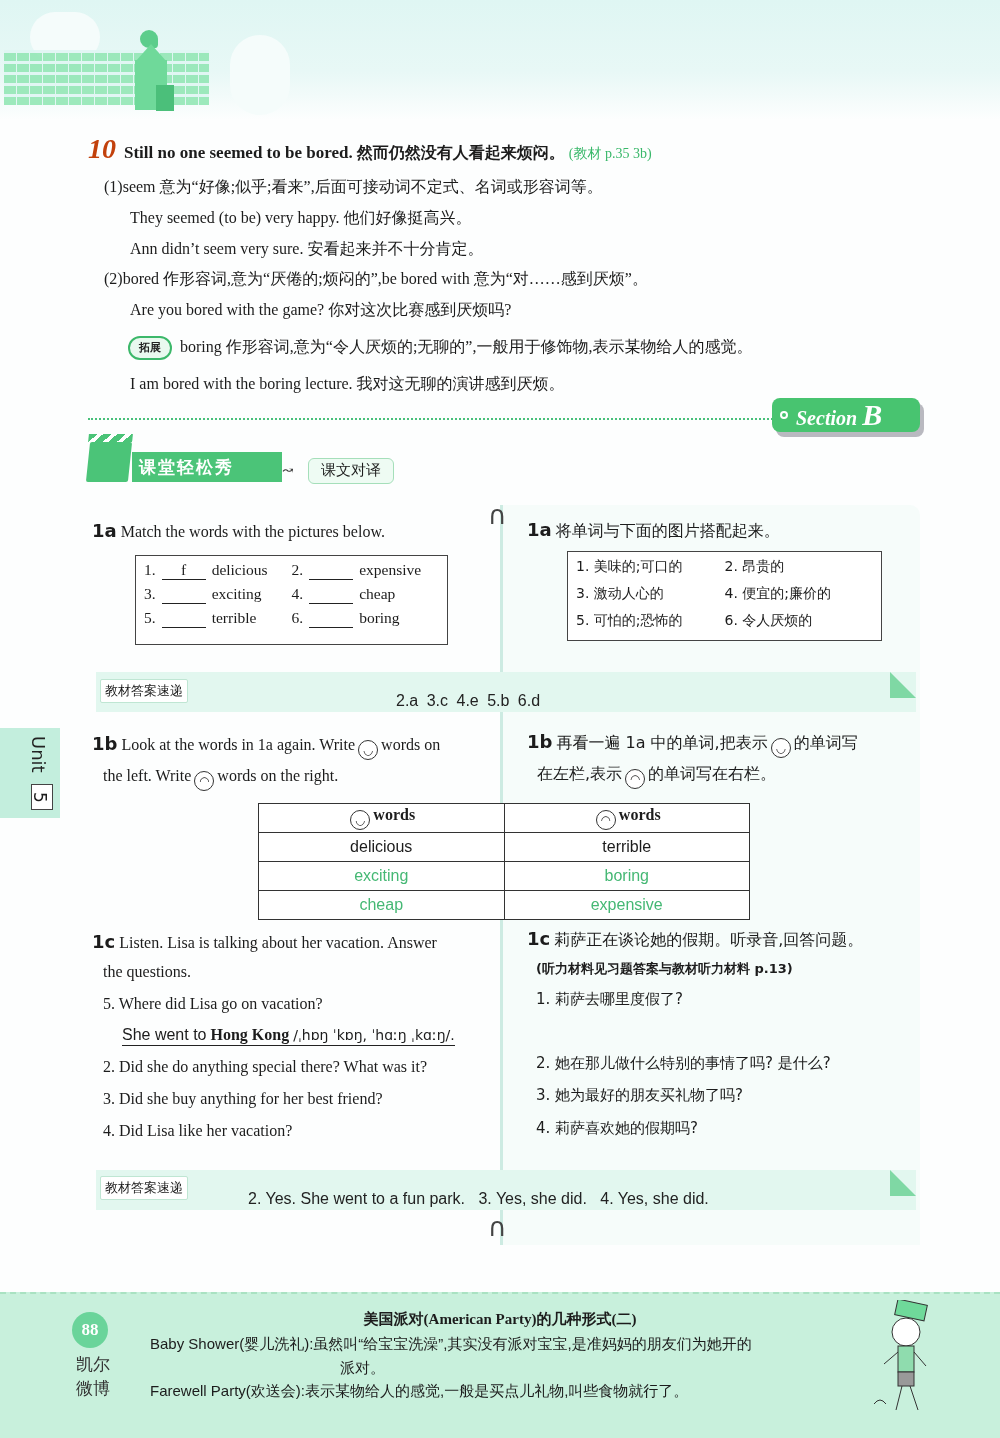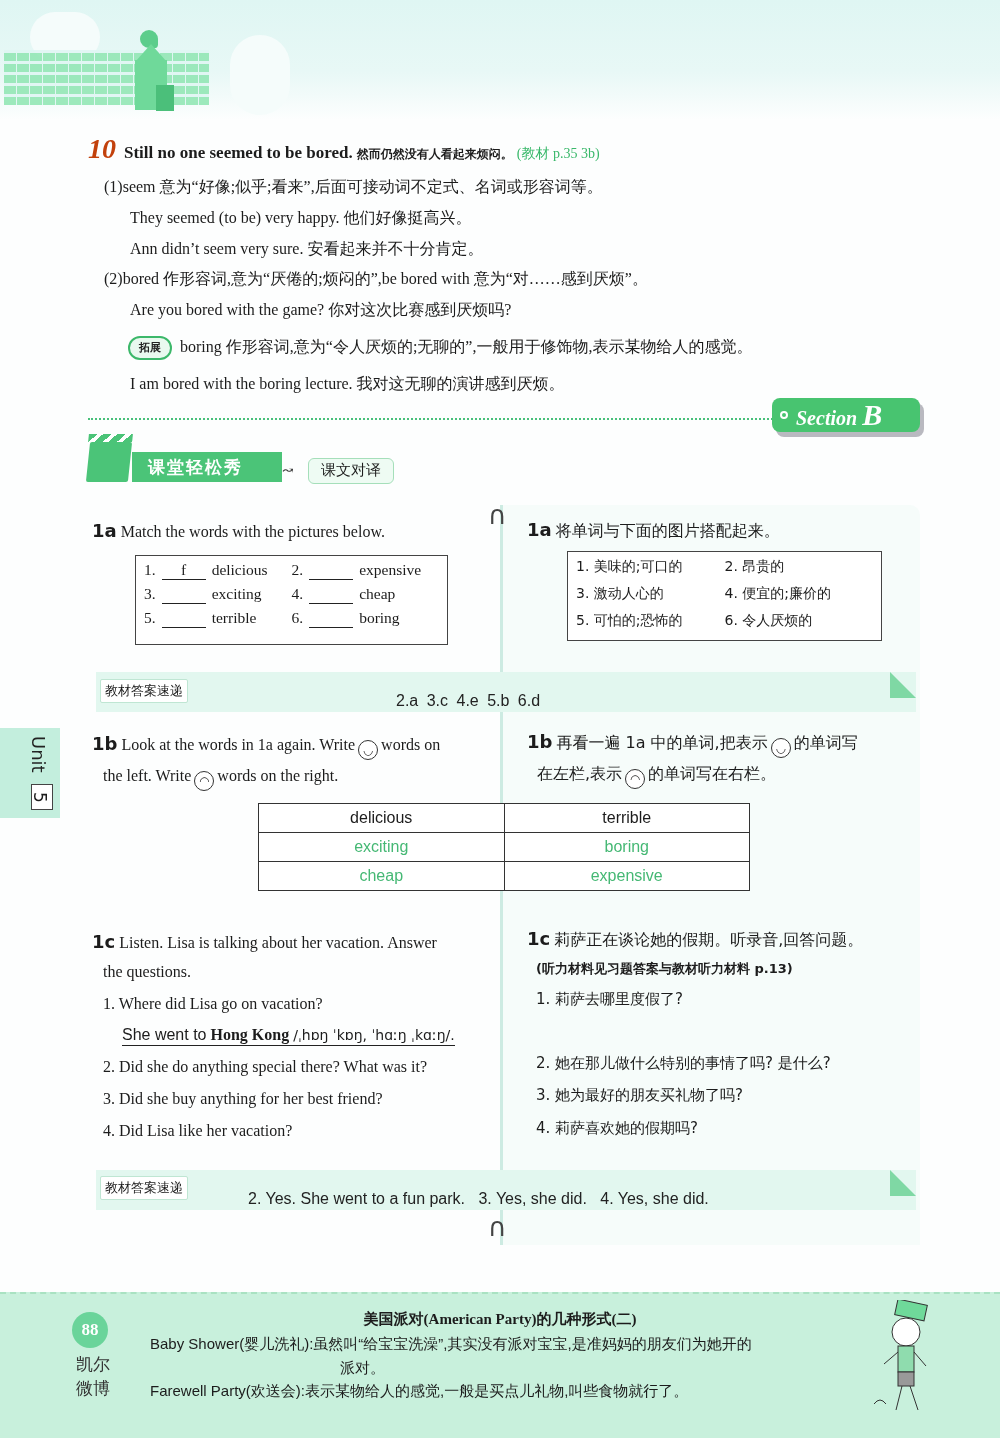--- a/index.html
+++ b/index.html
@@ -56,21 +56,21 @@
   .section-tag .big { font-size: 30px; }
   .section-tag .dot { position: absolute; left: 8px; top: 13px; width: 8px; height: 8px; border: 2px solid #fff; border-radius: 50%; }
 
   
   .clap { left: 88px; top: 442px; width: 42px; height: 40px; background: #4bc478; transform: skewX(-6deg); border-radius: 2px; }
   .clap:before { content: ""; position: absolute; left: -2px; top: -8px; width: 44px; height: 8px;
     background: repeating-linear-gradient(135deg, #4bc478 0 6px, #fff 6px 10px); }
   .lesson-title {
     left: 132px; top: 452px; width: 150px; height: 30px; background: #4bc478;
     color: #fff; font-family: "DejaVu Sans", sans-serif; font-weight: bold; font-size: 17px;
-    line-height: 30px; padding-left: 16px; letter-spacing: 2px;
+    line-height: 30px; padding-left: 7px; letter-spacing: 2px;
   }
   .lesson-sub {
     left: 308px; top: 458px; width: 86px; height: 26px; border: 1.5px solid #a5dfba;
     border-radius: 6px; background: #eefbf3; font-family: "DejaVu Sans", sans-serif;
     font-size: 15px; line-height: 23px; text-align: center;
   }
   .lesson-arrow { left: 282px; top: 462px; font-size: 14px; color: #333; }
 
   
   .panel-right {
@@ -145,21 +145,21 @@
 <div class="abs cloud" style="left:230px;top:35px;width:60px;height:80px;"></div>
 <div class="abs brickwall"></div>
 <div class="abs rooster"></div>
 <div class="abs house-roof"></div>
 <div class="abs house"></div>
 <div class="abs house-small"></div>
 
 <div class="abs num10">10</div>
 <div class="abs line" style="left:124px;top:142px;">
   <b style="font-size:17px;">Still no one seemed to be bored.</b>
-  <b style="font-family:Liberation Serif, serif;font-size:12px;">然而仍然没有人看起来烦闷。</b>
+  <b style="font-family:Liberation Serif, serif;font-size:16px;">然而仍然没有人看起来烦闷。</b>
   <span class="ref">(教材 p.35 3b)</span>
 </div>
 <div class="abs line" style="left:104px;top:176px;">(1)seem 意为“好像;似乎;看来”,后面可接动词不定式、名词或形容词等。</div>
 <div class="abs line" style="left:130px;top:207px;">They seemed (to be) very happy. 他们好像挺高兴。</div>
 <div class="abs line" style="left:130px;top:238px;">Ann didn’t seem very sure. 安看起来并不十分肯定。</div>
 <div class="abs line" style="left:104px;top:268px;">(2)bored 作形容词,意为“厌倦的;烦闷的”,be bored with 意为“对……感到厌烦”。</div>
 <div class="abs line" style="left:130px;top:299px;">Are you bored with the game? 你对这次比赛感到厌烦吗?</div>
 <div class="abs line" style="left:128px;top:336px;">
   <span class="ext-badge">拓展</span>
   <span>boring 作形容词,意为“令人厌烦的;无聊的”,一般用于修饰物,表示某物给人的感觉。</span>
@@ -227,40 +227,44 @@
 </div>
 <div class="abs" style="left:527px;top:731px;font-family:'DejaVu Sans',sans-serif;font-size:16px;white-space:nowrap;">
   <span class="ex-label">1b</span><span>再看一遍 1a 中的单词,把表示</span><span class="face">◡</span><span>的单词写</span>
 </div>
 <div class="abs" style="left:537px;top:764px;font-family:'DejaVu Sans',sans-serif;font-size:16px;white-space:nowrap;">
   <span>在左栏,表示</span><span class="face">◠</span><span>的单词写在右栏。</span>
 </div>
 
 <table class="abs table1b">
   <tbody>
+      <tr>
+    <td class="hdr"><span class="face">◡</span><span>words</span></td>
+    <td class="hdr"><span class="face">◠</span><span>words</span></td>
+  </tr>
   <tr>
     <td>delicious</td>
     <td>terrible</td>
   </tr>
   <tr>
     <td class="green">exciting</td>
     <td class="green">boring</td>
   </tr>
   <tr>
     <td class="green">cheap</td>
     <td class="green">expensive</td>
   </tr>
 </tbody>
   </table>
 
 <div class="abs serif-text" style="left:92px;top:931px;white-space:nowrap;">
   <span class="ex-label">1c</span><span>Listen. Lisa is talking about her vacation. Answer</span>
 </div>
 <div class="abs serif-text" style="left:103px;top:963px;">the questions.</div>
-<div class="abs serif-text" style="left:103px;top:995px;">1. Where did Lisa go on vacation?</div>
+<div class="abs serif-text" style="left:103px;top:995px;">5. Where did Lisa go on vacation?</div>
 <div class="abs" style="left:122px;top:1026px;white-space:nowrap;border-bottom:1.5px solid #222;padding-bottom:1px;font-size:16px;">
   <span style="font-family:'Liberation Sans',sans-serif;">She went to</span>
   <b style="font-family:'Liberation Serif',serif;">Hong Kong</b>
   <span style="font-family:'DejaVu Sans',sans-serif;font-size:14px;">/ˌhɒŋ ˈkɒŋ, ˈhɑːŋ ˌkɑːŋ/.</span>
 </div>
 <div class="abs serif-text" style="left:103px;top:1058px;">2. Did she do anything special there?  What was it?</div>
 <div class="abs serif-text" style="left:103px;top:1090px;">3. Did she buy anything for her best friend?</div>
 <div class="abs serif-text" style="left:103px;top:1122px;">4. Did Lisa like her vacation?</div>
 
 <div class="abs" style="left:527px;top:928px;font-family:'DejaVu Sans',sans-serif;font-size:16px;white-space:nowrap;">

